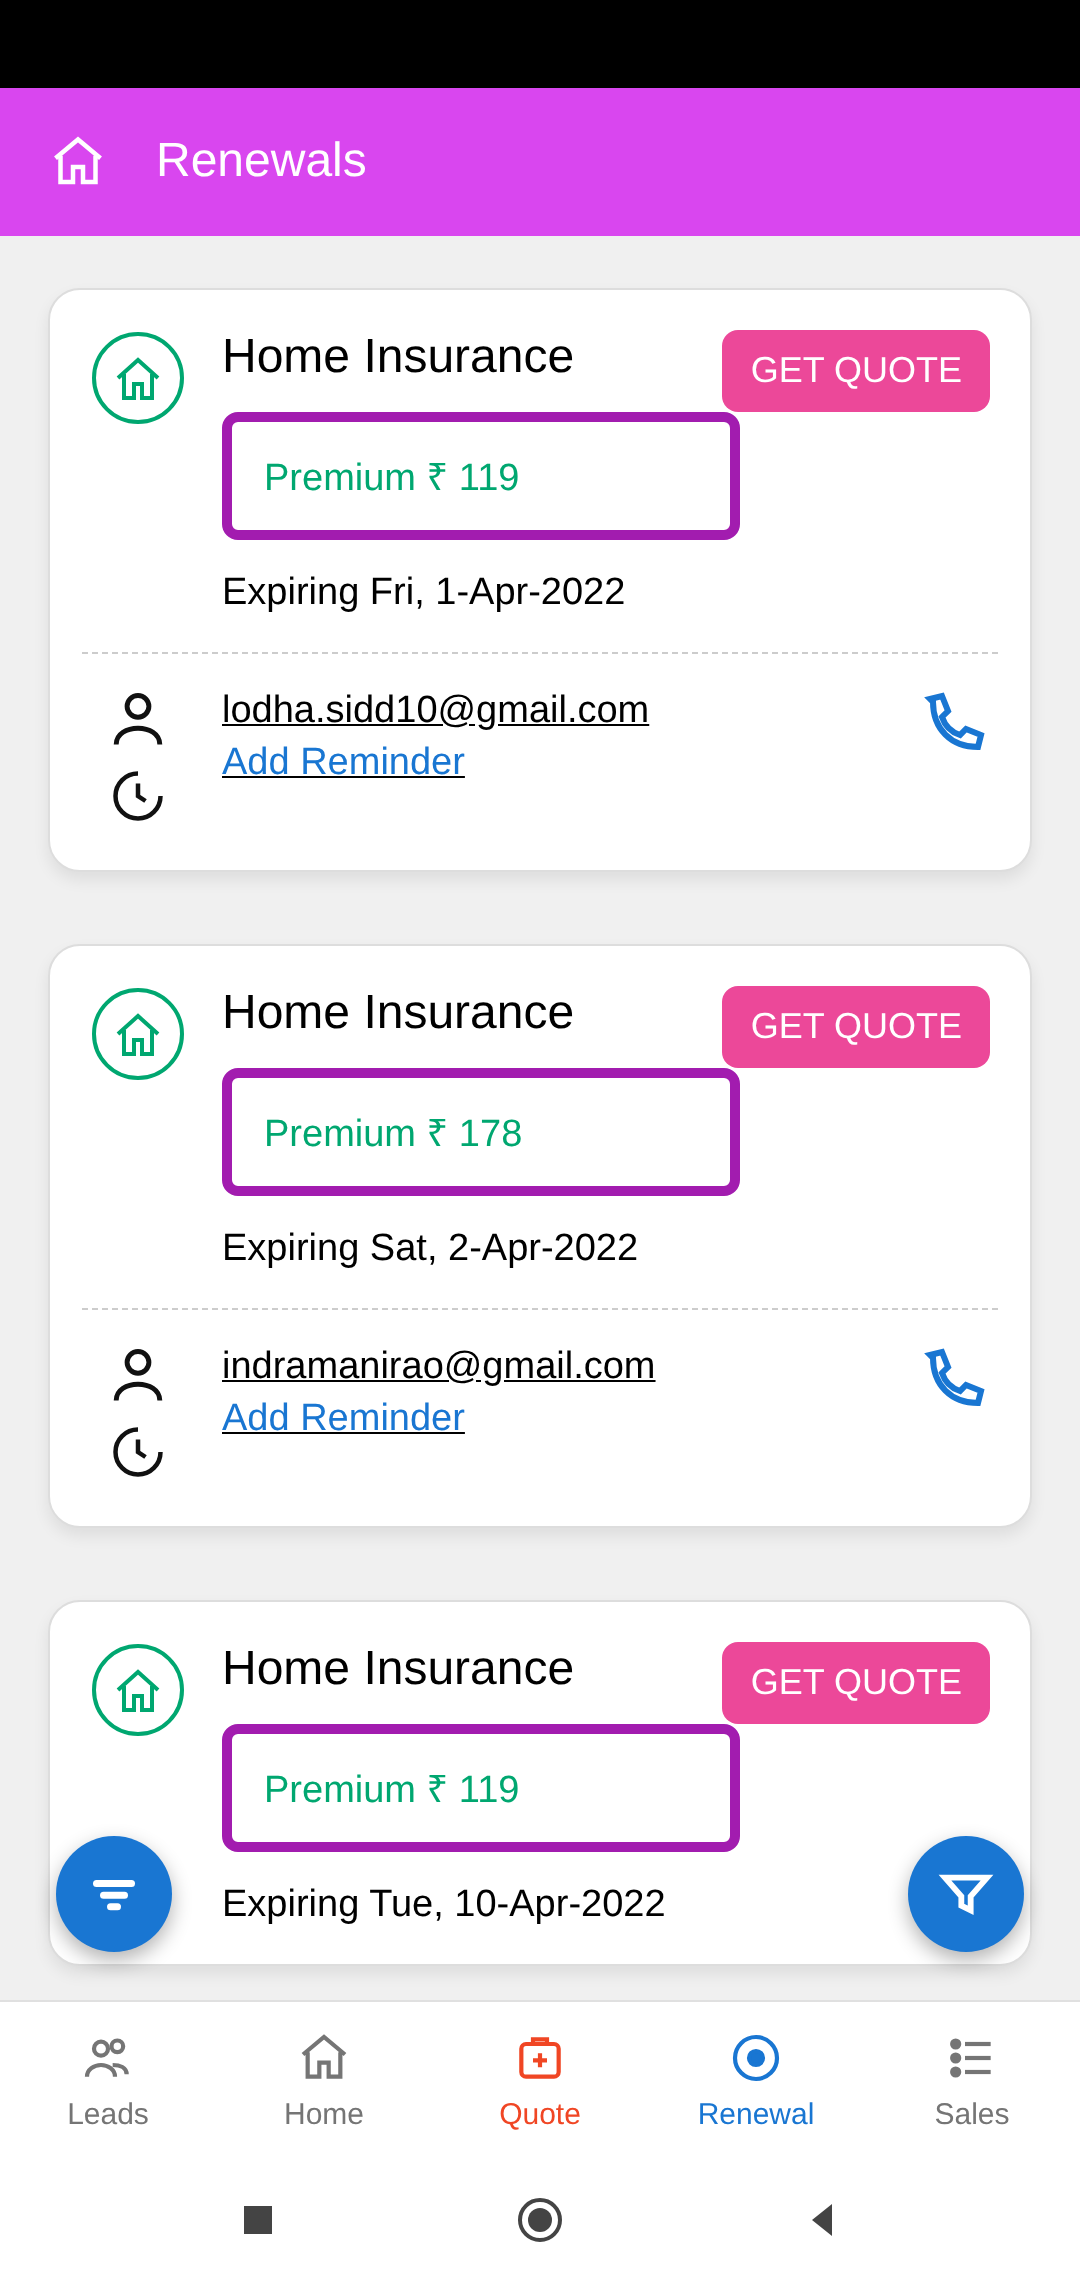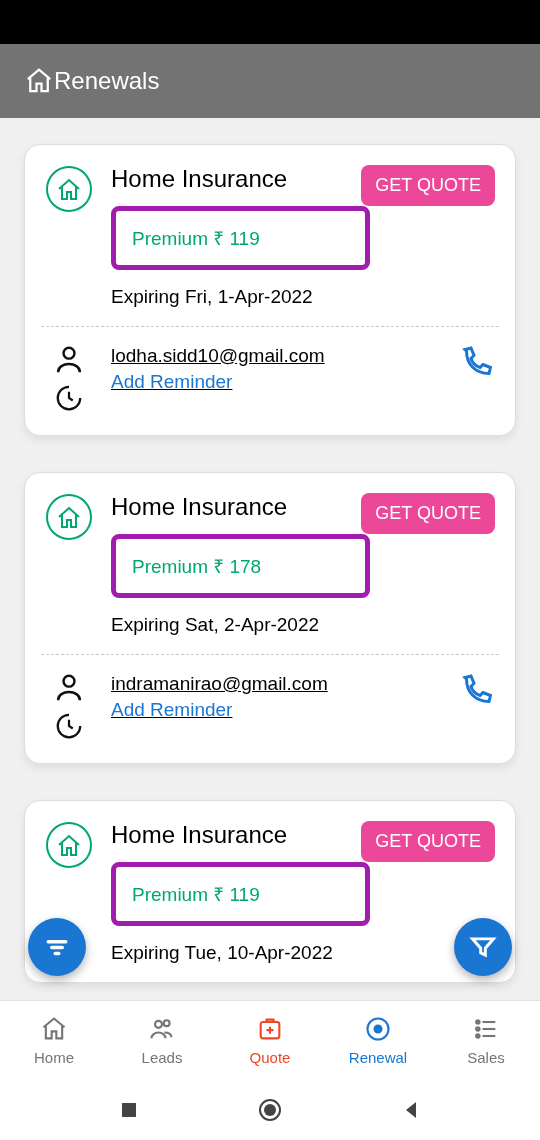--- a/index.html
+++ b/index.html
@@ -9,25 +9,26 @@
       font-family: -apple-system, BlinkMacSystemFont, 'Segoe UI', Arial, sans-serif;
       background: #f0f0f0;
       position: relative;
       overflow: hidden;
     }
     .status-bar {
       height: 44px;
       background: #000;
     }
     .header {
-      background: #737373;
+      background: #d946ef;
       height: 74px;
       display: flex;
       align-items: center;
       padding: 0 24px;
+      gap: 24px;
     }
     .header-title {
       color: #fff;
       font-size: 24px;
       font-weight: 400;
     }
     .content {
       padding: 26px 24px 0;
       height: calc(100% - 44px - 74px - 80px - 60px);
       overflow: hidden;
@@ -297,31 +298,31 @@
 
 <div class="fab fab-right">
   <svg width="28" height="28" viewBox="0 0 24 24" fill="none" stroke="#fff" stroke-width="2.5">
     <path d="M3 5h18l-7 8v6l-4-2v-4L3 5z"></path>
   </svg>
 </div>
 
 <div class="bottom-nav">
   <div class="nav-item">
     <svg width="28" height="28" viewBox="0 0 24 24" fill="none" stroke="#757575" stroke-width="1.8">
-      <path d="M3 10.5L12 3l9 7.5M5 9.5V20h5v-6h4v6h5V9.5"></path>
-    </svg>
-    <span class="nav-label">Home</span>
-  </div>
-  <div class="nav-item">
-    <svg width="28" height="28" viewBox="0 0 24 24" fill="none" stroke="#757575" stroke-width="1.8">
       <circle cx="9" cy="8" r="3"></circle>
         <circle cx="16" cy="7" r="2.5"></circle>
         <path d="M3 20c0-3 3-5 6-5s6 2 6 5M14 15c3 0 6 1 6 4"></path>
     </svg>
     <span class="nav-label">Leads</span>
+  </div>
+  <div class="nav-item">
+    <svg width="28" height="28" viewBox="0 0 24 24" fill="none" stroke="#757575" stroke-width="1.8">
+      <path d="M3 10.5L12 3l9 7.5M5 9.5V20h5v-6h4v6h5V9.5"></path>
+    </svg>
+    <span class="nav-label">Home</span>
   </div>
   <div class="nav-item active-quote">
     <svg width="28" height="28" viewBox="0 0 24 24" fill="none" stroke="#f04624" stroke-width="1.8">
       <rect x="4" y="6" width="16" height="14" rx="2"></rect>
         <path d="M9 6V4h6v2M12 10v6M9 13h6"></path>
     </svg>
     <span class="nav-label">Quote</span>
   </div>
   <div class="nav-item active-renewal">
     <svg width="28" height="28" viewBox="0 0 24 24" fill="none" stroke="#1976d2" stroke-width="1.8">

